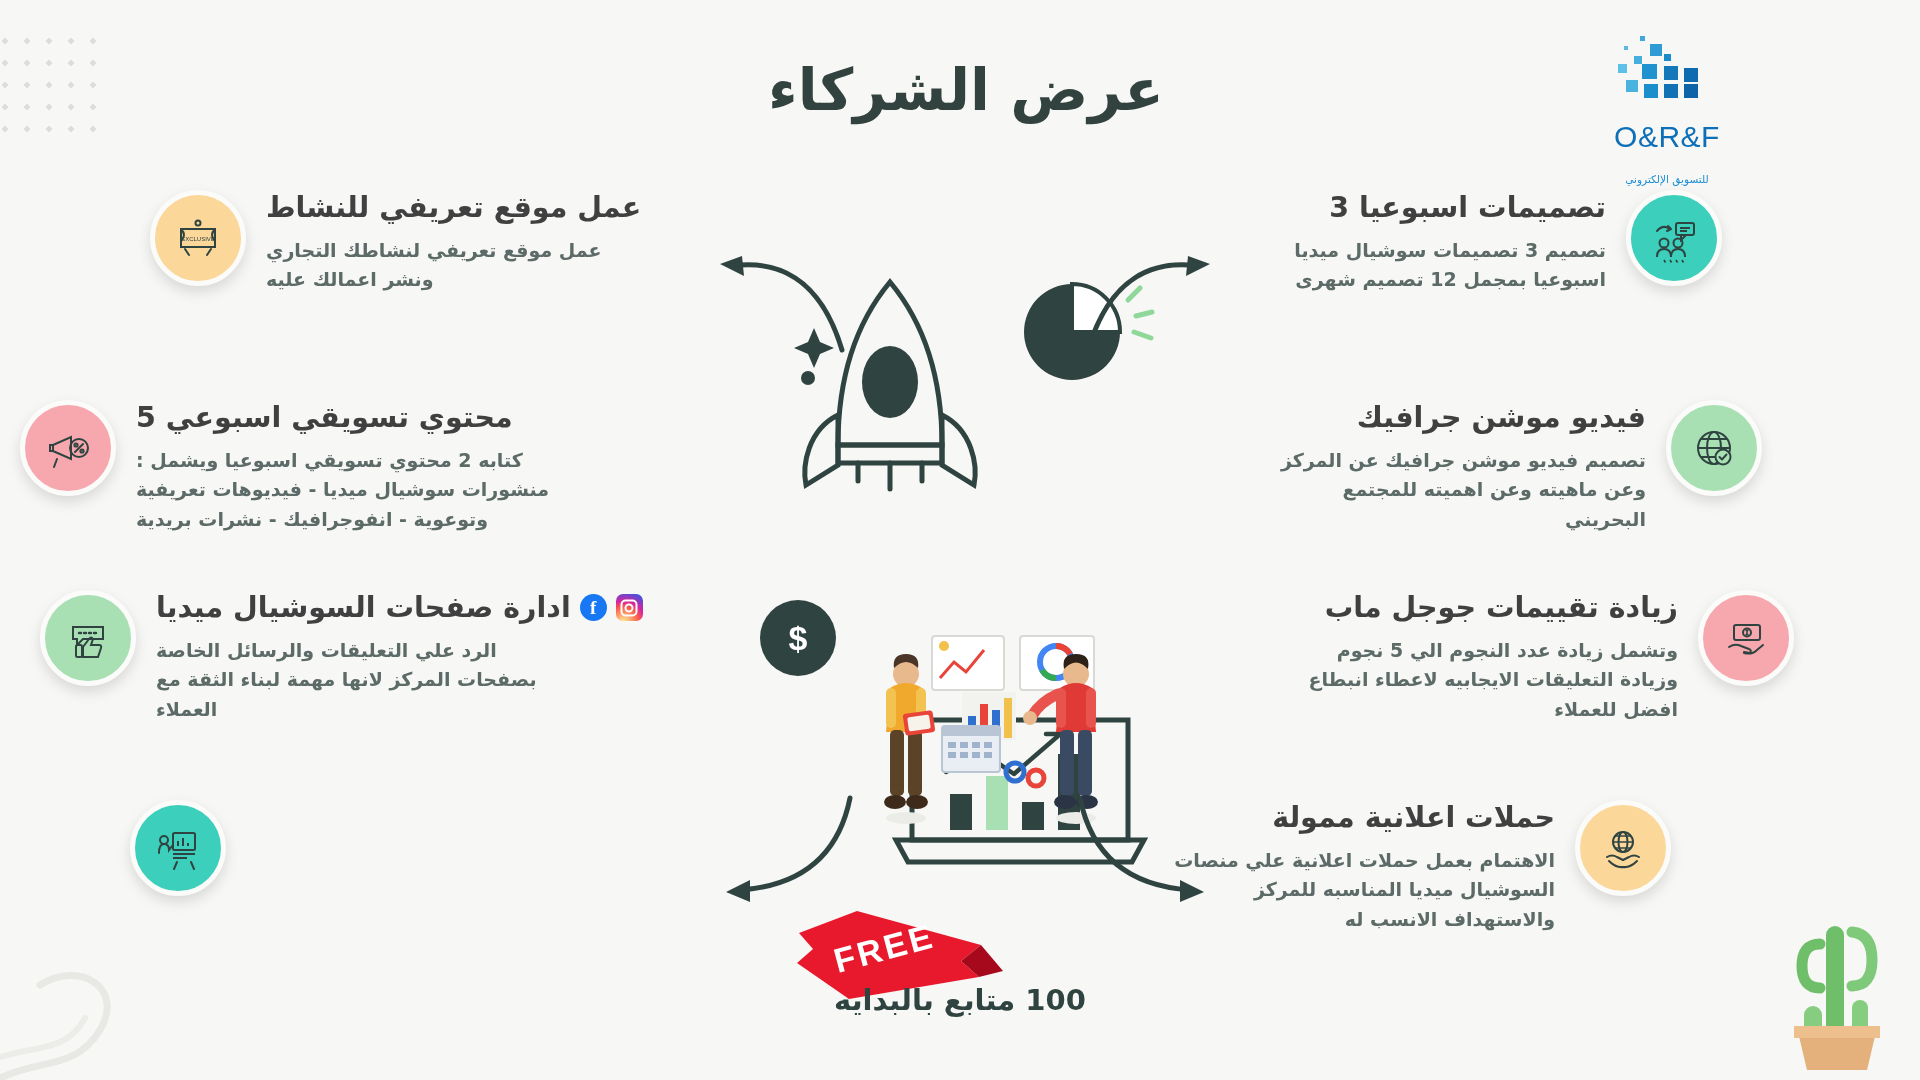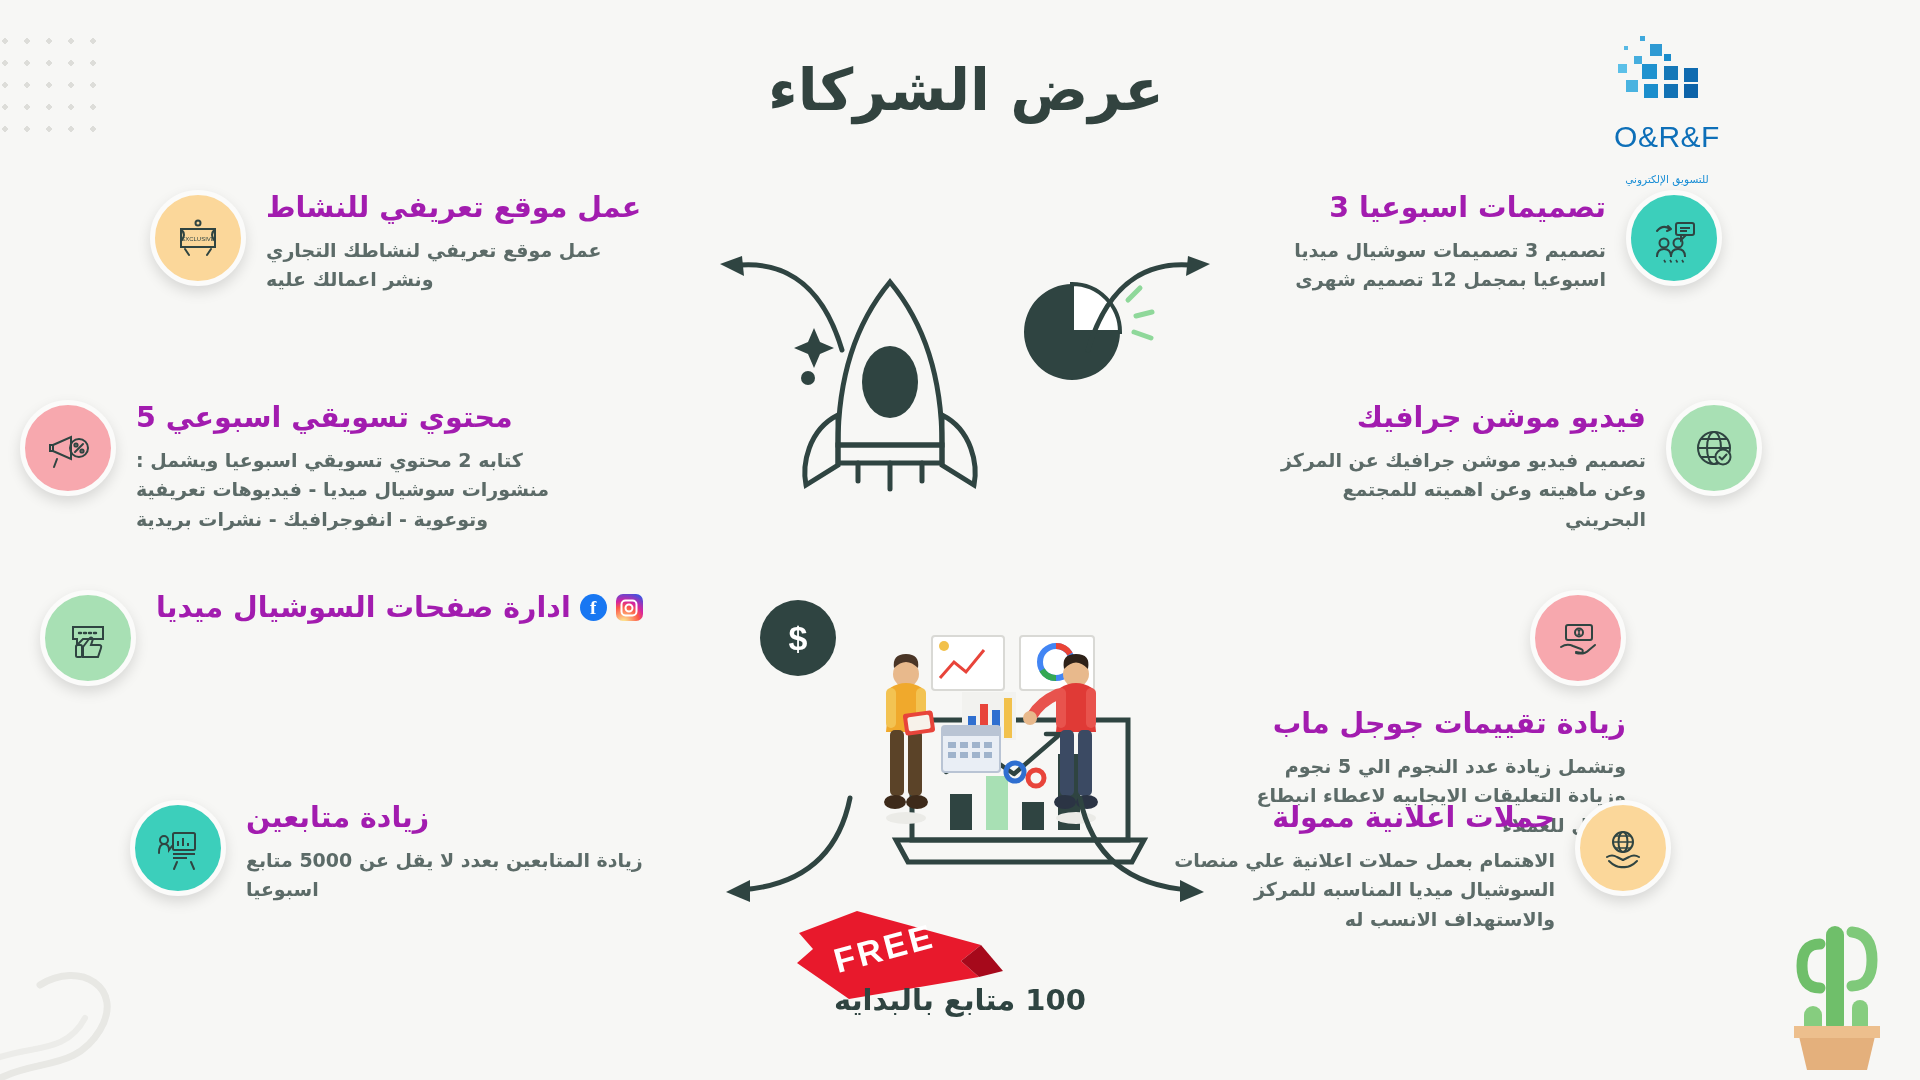--- a/index.html
+++ b/index.html
@@ -44,21 +44,21 @@
   .badge{
     width:96px;height:96px;border-radius:50%;flex:0 0 96px;
     display:flex;align-items:center;justify-content:center;
     box-shadow:0 6px 14px rgba(0,0,0,.13);
     border:5px solid #fbfbfa;
     box-sizing:border-box;
   }
   .badge svg{width:50px;height:50px;}
 
   .head{
-    font-size:28.5px;font-weight:bold;color:#a21caf;line-height:1.25;
+    font-size:28.5px;font-weight:bold;color:#404040;line-height:1.25;
     margin:0 0 10px 0;white-space:nowrap;
   }
   .body{
     font-size:19px;color:#5c6b68;line-height:1.55;margin:0;font-weight:700;
   }
 
   .social-head{display:flex;align-items:center;gap:9px;justify-content:flex-start;flex-direction:row-reverse;}
   .sicon{width:27px;height:27px;border-radius:7px;display:inline-block;flex:0 0 27px;}
   .fb{background:#1877f2;position:relative;border-radius:50%;}
   .fb::after{content:"f";position:absolute;inset:0;color:#fff;font-weight:bold;font-size:19px;
@@ -186,37 +186,34 @@
         <path d="M20 44 v-10 l6 -8 q2 -3 4 0 l-2 6 h8 q3 0 2 3 l-3 9 z"></path>
         <rect x="13" y="32" width="6" height="12" rx="1.5"></rect>
       </svg>
     </div>
     <div class="texts" style="width:400px">
       <div class="head social-head">
         <span>ادارة صفحات السوشيال ميديا</span>
         <span class="sicon fb"></span>
         <span class="sicon ig"></span>
       </div>
+      <div class="body">الرد علي التعليقات والرسائل الخاصة بصفحات المركز لانها مهمة لبناء الثقة مع العملاء</div>
     </div>
   </div>
 
   <div class="item left" style="left:130px;top:800px;">
     <div class="badge" style="background:#3ccfbb">
       <svg viewBox="0 0 50 50" fill="none" stroke="#2f4441" stroke-width="2">
         <rect x="20" y="10" width="22" height="17" rx="1.5"></rect>
         <path d="M25 23 v-5 M30 23 v-8 M35 23 v-3"></path>
         <path d="M20 31 h22 M20 35 h14"></path>
         <path d="M24 39 l-3 7 M38 39 l3 7" stroke-linecap="round"></path>
         <circle cx="11" cy="17" r="4"></circle>
         <path d="M6 30 q0 -9 5 -9 q5 0 5 6 l3 -4" stroke-linecap="round"></path>
       </svg>
-    </div>
-    <div class="texts" style="width:420px">
-      <div class="head">زيادة متابعين</div>
-      <div class="body">زيادة المتابعين بعدد لا يقل عن 5000 متابع اسبوعيا</div>
     </div>
   </div>
 
   <div class="item right" style="left:1216px;top:190px;">
     <div class="badge" style="background:#3ccfbb">
       <svg viewBox="0 0 50 50" fill="none" stroke="#2f4441" stroke-width="2">
         <rect x="27" y="10" width="18" height="12" rx="2"></rect>
         <path d="M32 22 v5 l5 -5"></path>
         <path d="M31 15 h10 M31 18 h7" stroke-width="1.8"></path>
         <path d="M8 18 q6 -7 13 -2" stroke-linecap="round"></path>
@@ -243,21 +240,21 @@
         <circle cx="34" cy="34" r="7.5" fill="#a8e0b4"></circle>
         <path d="M30.5 34 l2.5 2.5 l4.5 -5" stroke-linecap="round" stroke-linejoin="round"></path>
       </svg>
     </div>
     <div class="texts">
       <div class="head">فيديو موشن جرافيك</div>
       <div class="body">تصميم فيديو موشن جرافيك عن المركز وعن ماهيته وعن اهميته للمجتمع البحريني</div>
     </div>
   </div>
 
-  <div class="item right" style="left:1236px;top:590px;flex-direction:column;">
+  <div class="item right" style="left:1288px;top:590px;">
     <div class="badge" style="background:#f7a8ae">
       <svg viewBox="0 0 50 50" fill="none" stroke="#2f4441" stroke-width="2">
         <rect x="13" y="12" width="26" height="15" rx="2"></rect>
         <circle cx="26" cy="19.5" r="4"></circle>
         <path d="M26 16.5 v6 M24.5 17.5 h3 M24.5 21.5 h3" stroke-width="1.5"></path>
         <path d="M8 34 q6 -4 12 -1 l8 3 q3 1 1 4 l-6 -1" stroke-linecap="round"></path>
         <path d="M23 40 q8 2 13 -3 l6 -5" stroke-linecap="round"></path>
       </svg>
     </div>
     <div class="texts">

